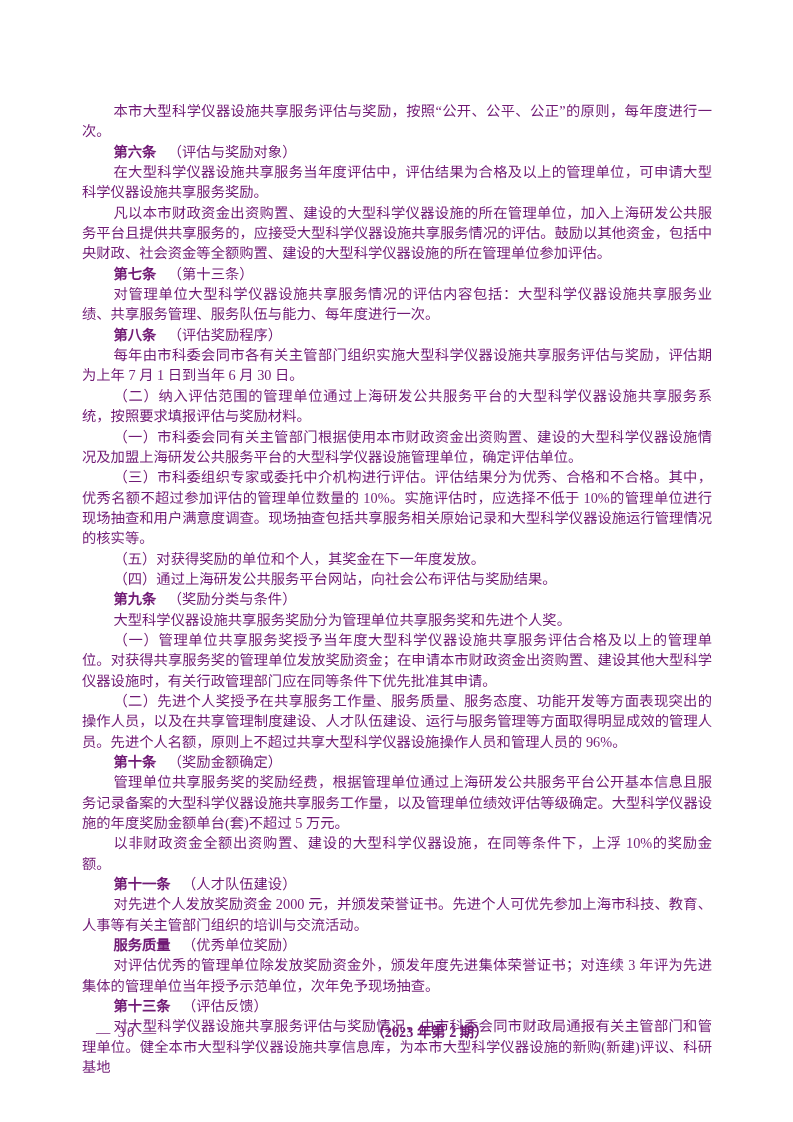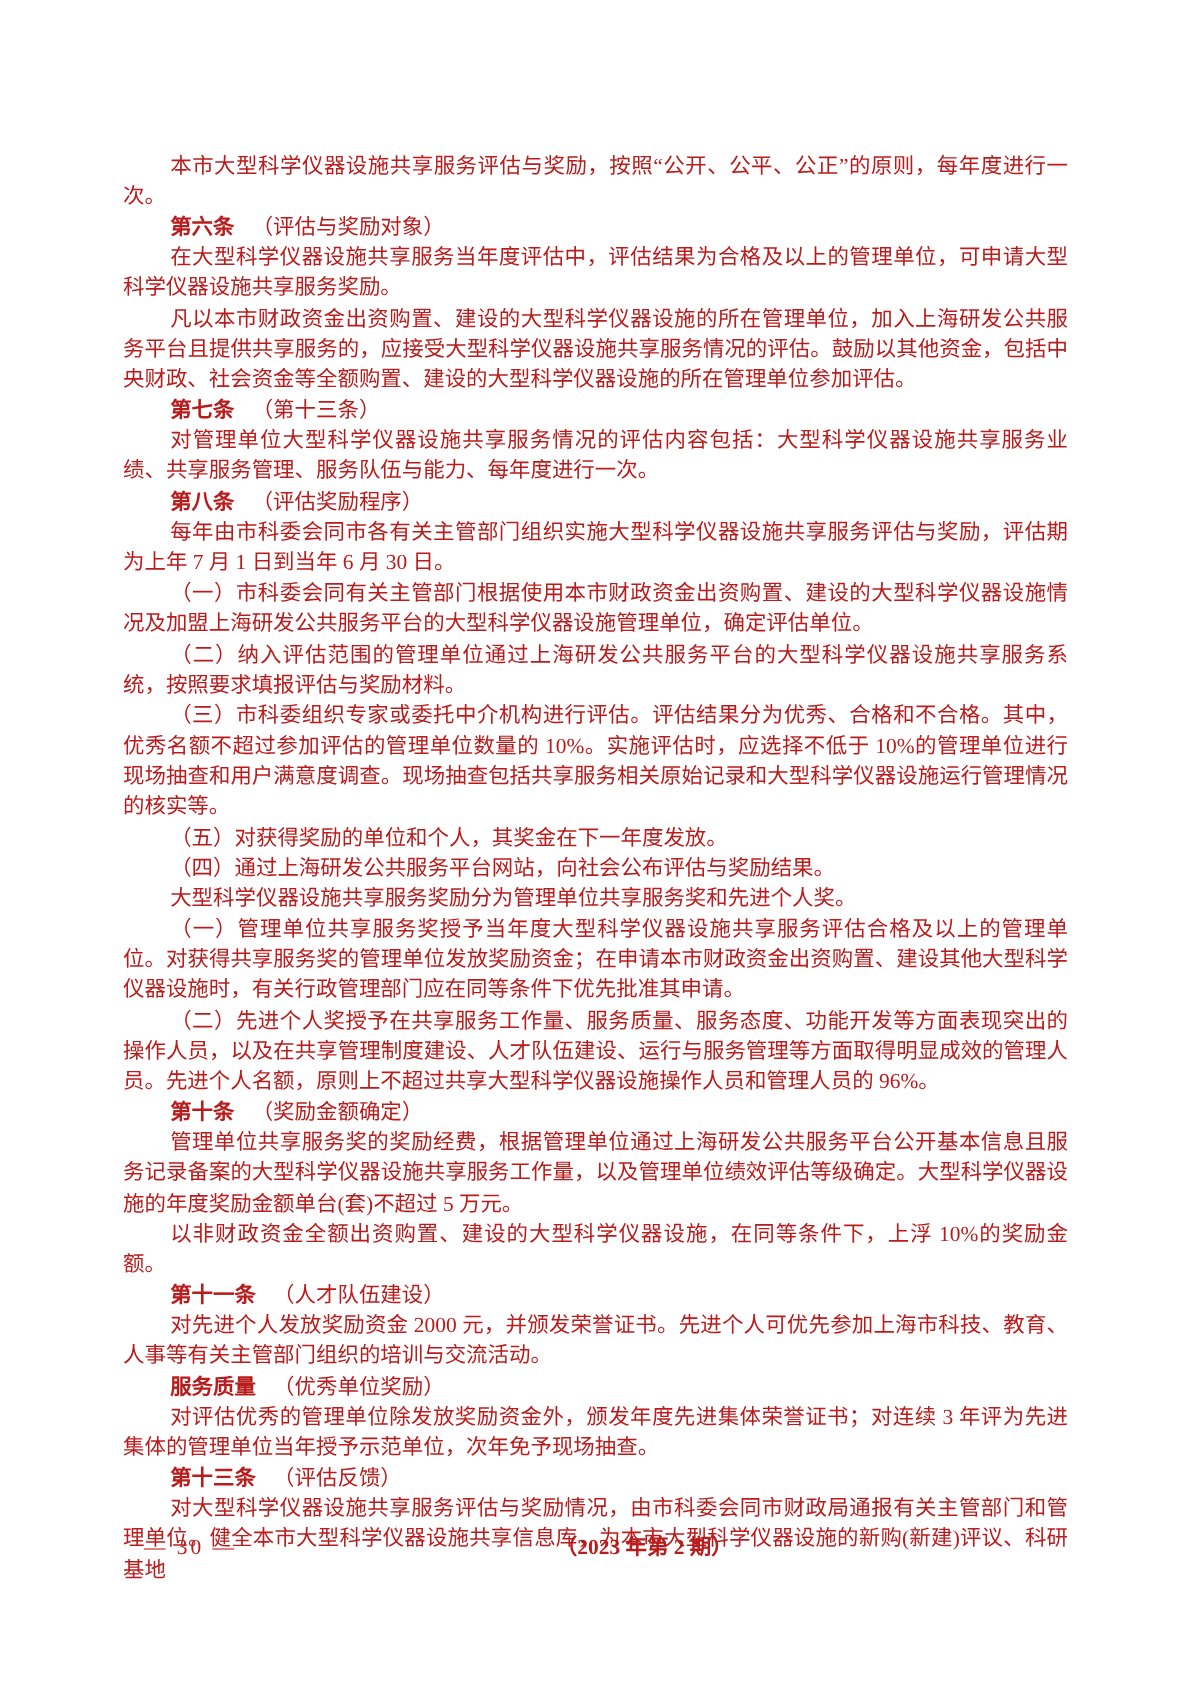--- a/index.html
+++ b/index.html
@@ -7,21 +7,21 @@
     padding: 0;
     background: #ffffff;
   }
   .page {
     position: relative;
     width: 793px;
     height: 1122px;
     background: #ffffff;
     overflow: hidden;
     font-family: "Liberation Serif", "DejaVu Serif", serif;
-    color: #b91c1c;
+    color: #701a75;
   }
   .content {
     position: absolute;
     left: 82px;
     top: 101px;
     width: 630px;
     font-size: 14.3px;
     line-height: 20.35px;
     text-align: justify;
     text-justify: inter-ideograph;
@@ -69,25 +69,26 @@
 <div class="page">
   <div class="content">
     <p class="body">本市大型科学仪器设施共享服务评估与奖励，按照“公开、公平、公正”的原则，每年度进行一次。</p>
     <p class="article"><span class="num">第六条</span><span>（评估与奖励对象）</span></p>
     <p class="body">在大型科学仪器设施共享服务当年度评估中，评估结果为合格及以上的管理单位，可申请大型科学仪器设施共享服务奖励。</p>
     <p class="body">凡以本市财政资金出资购置、建设的大型科学仪器设施的所在管理单位，加入上海研发公共服务平台且提供共享服务的，应接受大型科学仪器设施共享服务情况的评估。鼓励以其他资金，包括中央财政、社会资金等全额购置、建设的大型科学仪器设施的所在管理单位参加评估。</p>
     <p class="article"><span class="num">第七条</span><span>（第十三条）</span></p>
     <p class="body">对管理单位大型科学仪器设施共享服务情况的评估内容包括：大型科学仪器设施共享服务业绩、共享服务管理、服务队伍与能力、每年度进行一次。</p>
     <p class="article"><span class="num">第八条</span><span>（评估奖励程序）</span></p>
     <p class="body">每年由市科委会同市各有关主管部门组织实施大型科学仪器设施共享服务评估与奖励，评估期为上年 7 月 1 日到当年 6 月 30 日。</p>
+    <p class="body">（二）纳入评估范围的管理单位通过上海研发公共服务平台的大型科学仪器设施共享服务系统，按照要求填报评估与奖励材料。</p>
     <p class="body">（一）市科委会同有关主管部门根据使用本市财政资金出资购置、建设的大型科学仪器设施情况及加盟上海研发公共服务平台的大型科学仪器设施管理单位，确定评估单位。</p>
-    <p class="body">（二）纳入评估范围的管理单位通过上海研发公共服务平台的大型科学仪器设施共享服务系统，按照要求填报评估与奖励材料。</p>
     <p class="body">（三）市科委组织专家或委托中介机构进行评估。评估结果分为优秀、合格和不合格。其中，优秀名额不超过参加评估的管理单位数量的 10%。实施评估时，应选择不低于 10%的管理单位进行现场抽查和用户满意度调查。现场抽查包括共享服务相关原始记录和大型科学仪器设施运行管理情况的核实等。</p>
     <p class="body">（五）对获得奖励的单位和个人，其奖金在下一年度发放。</p>
     <p class="body">（四）通过上海研发公共服务平台网站，向社会公布评估与奖励结果。</p>
+    <p class="article"><span class="num">第九条</span><span>（奖励分类与条件）</span></p>
     <p class="body">大型科学仪器设施共享服务奖励分为管理单位共享服务奖和先进个人奖。</p>
     <p class="body">（一）管理单位共享服务奖授予当年度大型科学仪器设施共享服务评估合格及以上的管理单位。对获得共享服务奖的管理单位发放奖励资金；在申请本市财政资金出资购置、建设其他大型科学仪器设施时，有关行政管理部门应在同等条件下优先批准其申请。</p>
     <p class="body">（二）先进个人奖授予在共享服务工作量、服务质量、服务态度、功能开发等方面表现突出的操作人员，以及在共享管理制度建设、人才队伍建设、运行与服务管理等方面取得明显成效的管理人员。先进个人名额，原则上不超过共享大型科学仪器设施操作人员和管理人员的 96%。</p>
     <p class="article"><span class="num">第十条</span><span>（奖励金额确定）</span></p>
     <p class="body">管理单位共享服务奖的奖励经费，根据管理单位通过上海研发公共服务平台公开基本信息且服务记录备案的大型科学仪器设施共享服务工作量，以及管理单位绩效评估等级确定。大型科学仪器设施的年度奖励金额单台(套)不超过 5 万元。</p>
     <p class="body">以非财政资金全额出资购置、建设的大型科学仪器设施，在同等条件下，上浮 10%的奖励金额。</p>
     <p class="article"><span class="num">第十一条</span><span>（人才队伍建设）</span></p>
     <p class="body">对先进个人发放奖励资金 2000 元，并颁发荣誉证书。先进个人可优先参加上海市科技、教育、人事等有关主管部门组织的培训与交流活动。</p>
     <p class="article"><span class="num">服务质量</span><span>（优秀单位奖励）</span></p>
     <p class="body">对评估优秀的管理单位除发放奖励资金外，颁发年度先进集体荣誉证书；对连续 3 年评为先进集体的管理单位当年授予示范单位，次年免予现场抽查。</p>

